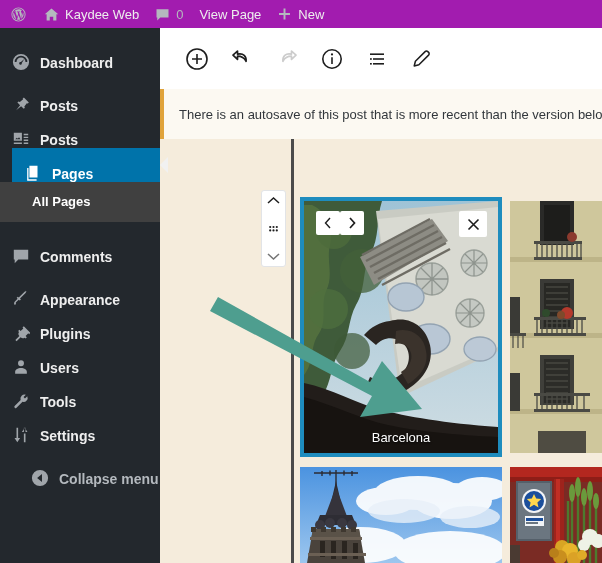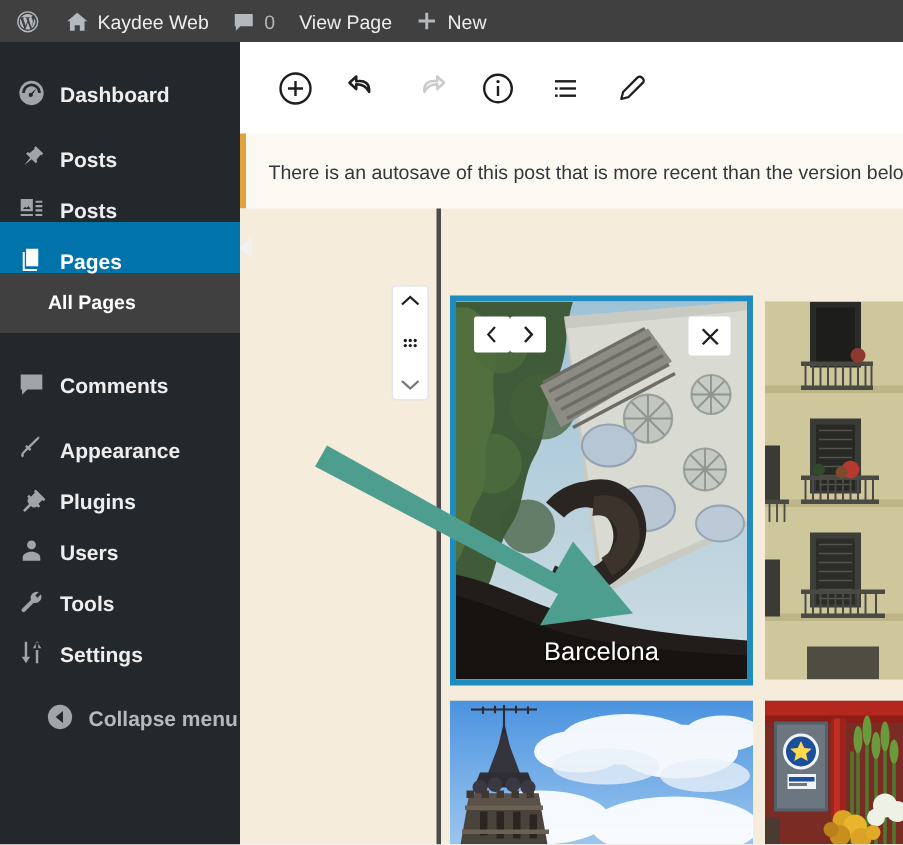--- a/index.html
+++ b/index.html
@@ -8,21 +8,21 @@
     overflow: hidden;
     font-family: "Liberation Sans", sans-serif;
     background: #f1f1f1;
   }
   body { position: relative; }
 
   
   #adminbar {
     position: absolute; top: 0; left: 0;
     width: 602px; height: 28px;
-    background: #404040;
+    background: #a21caf;
     display: flex; align-items: center;
     color: #b4b9be;
     font-size: 13px;
     z-index: 60;
     text-align: center;
   }
   .ab-item {
     display: flex; align-items: center; gap: 6px;
     height: 28px; padding: 0 8px;
     color: #b4b9be; white-space: nowrap;
@@ -44,21 +44,21 @@
     position: relative;
     display: flex; align-items: flex-end;
     height: 34px; padding-left: 11px;
     color: #eee; font-size: 14px; font-weight: bold;
   }
   .menu-item .mi-ico {
     width: 20px; margin-right: 9px;
     display: flex; align-items: center; justify-content: center;
   }
   .mi-ico svg { width: 18px; height: 18px; fill: #a0a5aa; display: block; }
-  .menu-item.active { background: #0073aa; color: #fff; }
+  .menu-item.active { background: #0073aa; color: #fff; margin-left: 12px; }
   .menu-item.active .mi-ico svg { fill: #fff; }
   .menu-item.active::after {
     content: ""; position: absolute; right: -8px; top: 50%;
     margin-top: -8px;
     border-top: 8px solid transparent;
     border-bottom: 8px solid transparent;
     border-right: 8px solid #f1f1f1;
   }
   .menu-sep { height: 9px; }
   .submenu { background: #404040; padding: 7px 0 8px 0; }
@@ -153,21 +153,21 @@
   }
   #ov-prev { left: 12px; top: 10px; width: 24px; height: 24px; }
   #ov-next { left: 36px; top: 10px; width: 24px; height: 24px; }
   #ov-close { right: 11px; top: 10px; width: 28px; height: 26px; }
   .ov-btn svg { display: block; }
 
   
   #caption {
     position: absolute; left: 0; right: 0; bottom: 8px;
     text-align: center;
-    color: #fff; font-size: 17px;
+    color: #fff; font-size: 13px;
     text-shadow: 0 1px 2px rgba(0,0,0,.85);
     z-index: 14;
   }
 
   
   #arrow {
     position: absolute; left: 0; top: 0;
     width: 442px; height: 424px;
     pointer-events: none; z-index: 40;
   }

